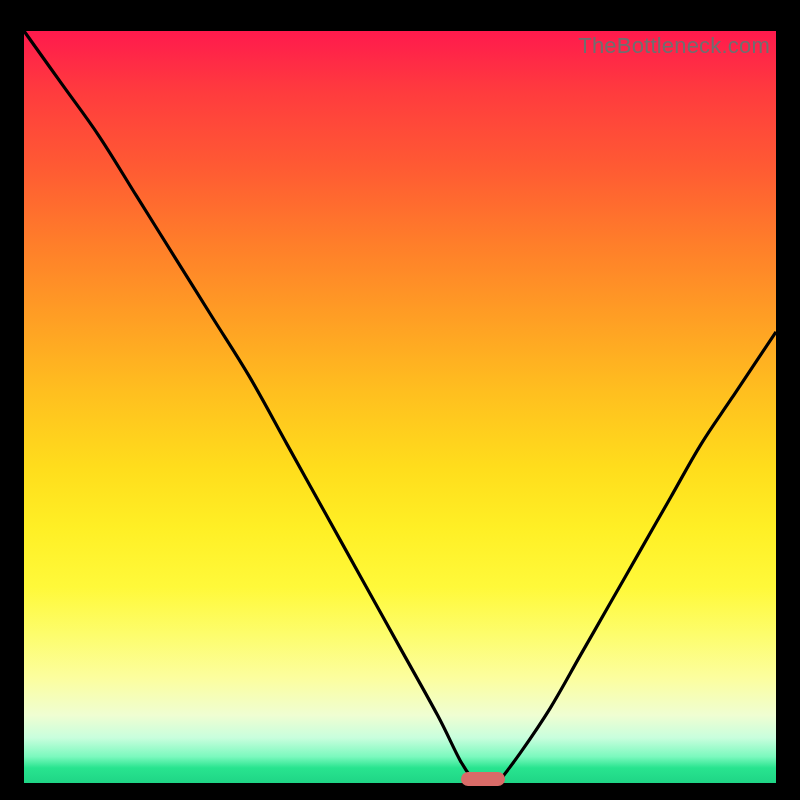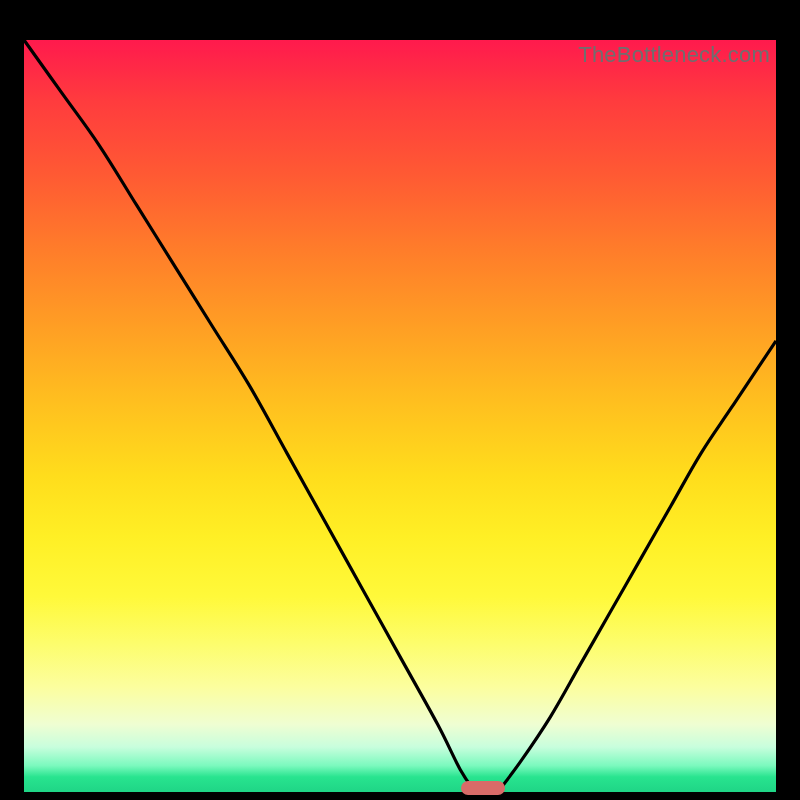--- a/index.html
+++ b/index.html
@@ -15,21 +15,21 @@
     position: absolute;
     left: 0;
     top: 0;
     width: 800px;
     height: 800px;
     background: #000;
   }
   .plot {
     position: absolute;
     left: 24px;
-    top: 40px;
+    top: 31px;
     width: 752px;
     height: 752px;
     background: linear-gradient(to bottom,
       #ff1a4d 0%,
       #ff3b3e 8%,
       #ff5a33 18%,
       #ff7d2a 28%,
       #ff9e24 38%,
       #ffbf1f 48%,
       #ffdd1c 58%,

